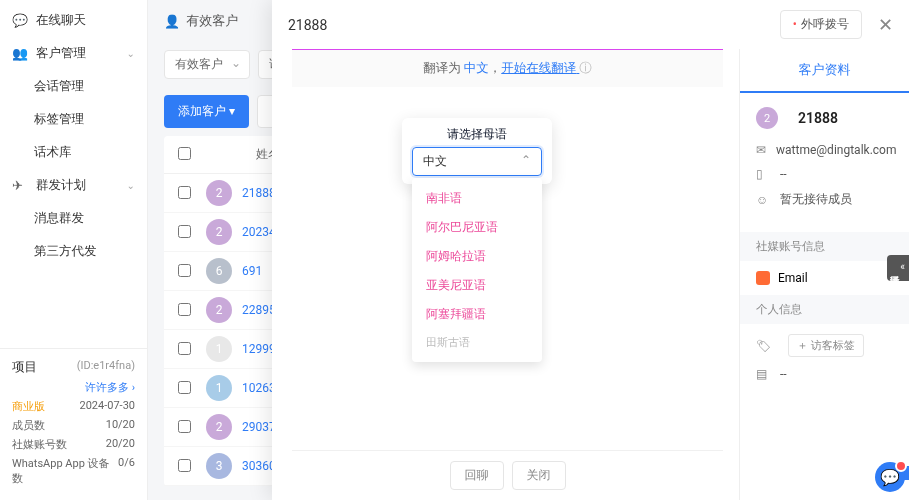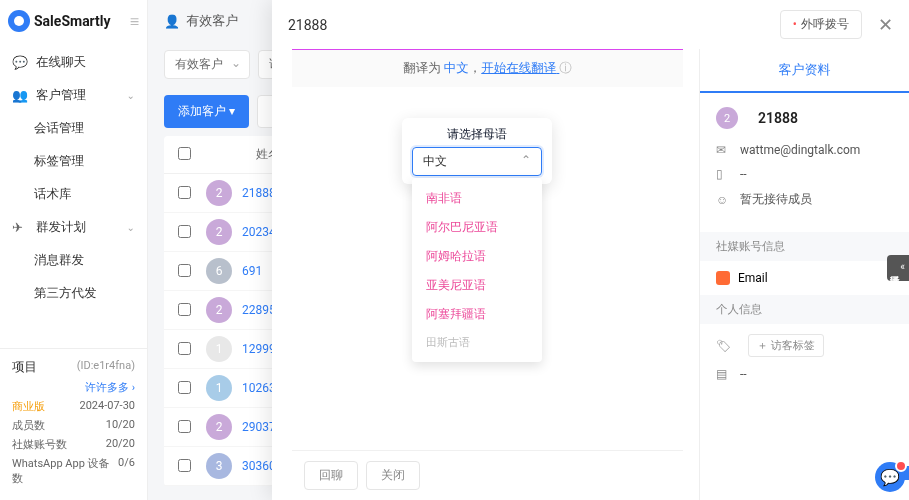--- a/index.html
+++ b/index.html
@@ -67,24 +67,24 @@
     .translate-bar .start { color: #2f7cf6; text-decoration: underline; }
     
     .lang-popup { position: absolute; top: 68px; left: 110px; width: 150px; background: #fff; border-radius: 6px; box-shadow: 0 4px 16px rgba(0,0,0,0.12); z-index: 5; }
     .lang-popup .label { font-size: 12px; color: #0f172a; padding: 8px 12px 4px; text-align: center; }
     .lang-sel { margin: 0 10px 8px; border: 1px solid #2f7cf6; border-radius: 4px; padding: 5px 10px; font-size: 12px; color: #333; position: relative; box-shadow: 0 0 0 2px rgba(47,124,246,0.15); }
     .lang-sel::after { content: '⌃'; position: absolute; right: 10px; color: #999; }
     .lang-list { position: absolute; top: 60px; left: 10px; width: 130px; background: #fff; border-radius: 4px; box-shadow: 0 4px 12px rgba(0,0,0,0.12); padding: 6px 0; max-height: 200px; overflow: hidden; }
     .lang-list .opt { padding: 6px 14px; font-size: 12px; color: #ec4899; cursor: pointer; }
     .lang-list .opt:last-child { color: #bbb; font-size: 11px; }
     
-    .panel-left-footer { position: absolute; bottom: 0; left: 0; right: 0; padding: 10px 12px; display: flex; gap: 8px; border-top: 1px solid #f0f0f0; }
+    .panel-left-footer { position: absolute; bottom: 0; left: 0; right: 0; padding: 10px 12px; display: flex; gap: 8px; border-top: 1px solid #f0f0f0; justify-content: center; }
     .btn-sm { border: 1px solid #e5e5e5; background: #fff; padding: 5px 14px; font-size: 12px; color: #888; border-radius: 4px; }
     
-    .panel-right { width: 210px; border-left: 1px solid #eee; overflow: hidden; position: relative; margin-left: 16px; }
+    .panel-right { width: 170px; border-left: 1px solid #eee; overflow: hidden; position: relative; margin-left: 16px; }
     .pr-tab { text-align: center; padding: 12px; font-size: 13px; color: #2f7cf6; border-bottom: 2px solid #2f7cf6; }
     .pr-section { padding: 14px 16px; }
     .pr-user { display: flex; align-items: center; gap: 10px; margin-bottom: 14px; }
     .pr-user .avatar { width: 22px; height: 22px; font-size: 11px; }
     .pr-user .uid { font-size: 14px; font-weight: 600; color: #222; }
     .pr-row { display: flex; align-items: center; gap: 10px; font-size: 12px; color: #555; margin-bottom: 10px; }
     .pr-row .ic { width: 14px; color: #888; }
     .pr-heading { background: #f7f8fa; padding: 7px 16px; font-size: 11.5px; color: #888; }
     .pr-email { display: flex; align-items: center; gap: 8px; padding: 10px 16px; font-size: 12px; }
     .pr-email .dot { width: 14px; height: 14px; background: #ff6b35; border-radius: 3px; display:inline-block; }
@@ -94,25 +94,20 @@
     .recent-tab::before { content: '«'; display: block; writing-mode: horizontal-tb; margin-bottom: 2px; }
     
     .contact-widget { position: absolute; right: 0; bottom: 20px; width: 22px; background: #2f7cf6; color: #fff; font-size: 10px; padding: 10px 4px 4px; writing-mode: vertical-rl; border-radius: 10px 0 0 10px; z-index: 50; }
     .contact-bubble { position: absolute; right: 4px; bottom: 8px; width: 30px; height: 30px; background: #2f7cf6; border-radius: 50%; z-index: 50; display:flex; align-items:center; justify-content:center; color:#fff; font-size:16px;}
     .contact-bubble::after { content:''; position:absolute; top:-2px; right:-2px; width:8px; height:8px; background:#ff4d4f; border-radius:50%; border:2px solid #fff;}
   </style>
 </head>
 <body>
 
 <div class="sidebar">
-  <div class="logo">
-    <span class="logo-icon"></span>
-    <span class="logo-text">SaleSmartly</span>
-    <span class="hamburger">≡</span>
-  </div>
   <div class="nav">
     <div class="nav-item">
         <span class="icon">💬</span>
         <span>在线聊天</span>
       </div>
     <div class="nav-item group">
         <span class="icon">👥</span>
         <span>客户管理</span>
         <span class="chev">⌄</span>
       </div>

